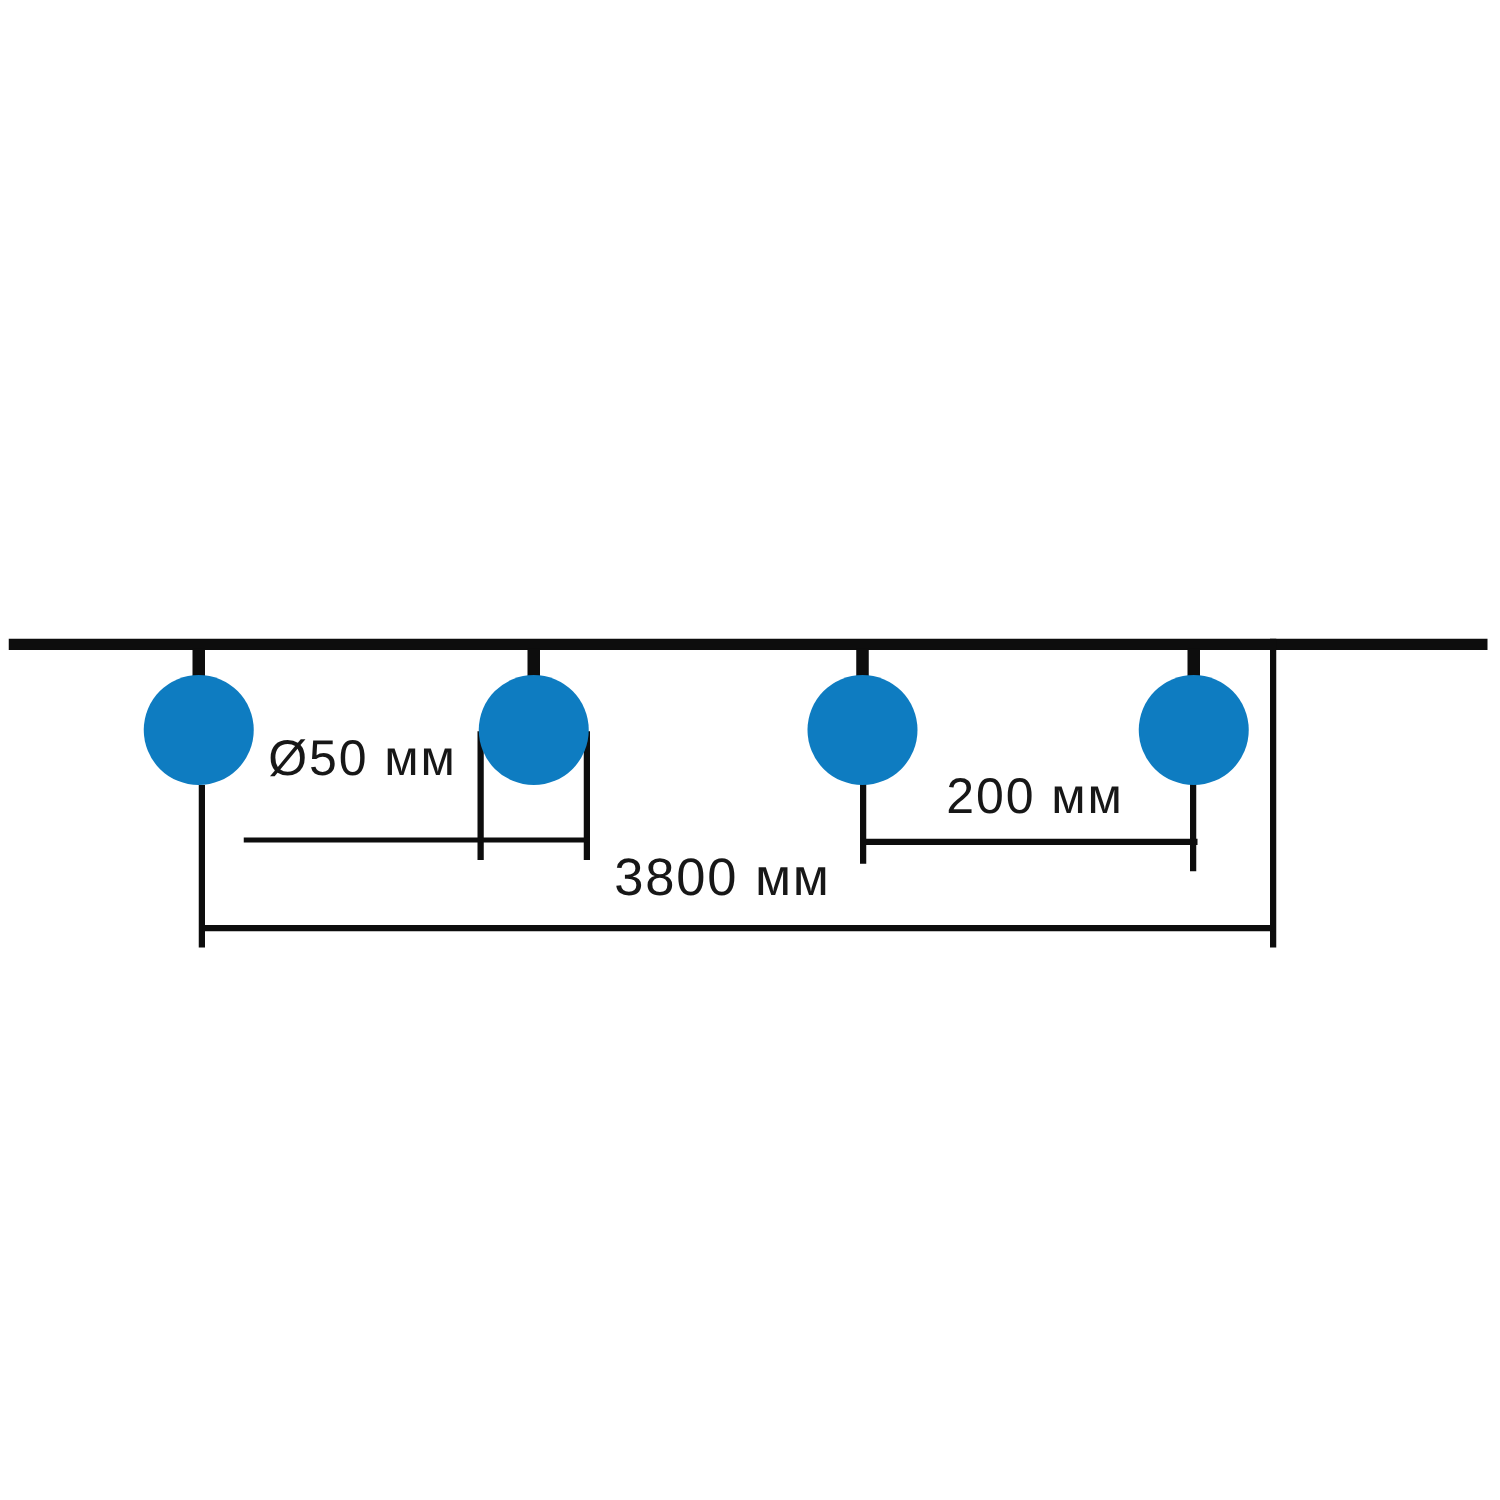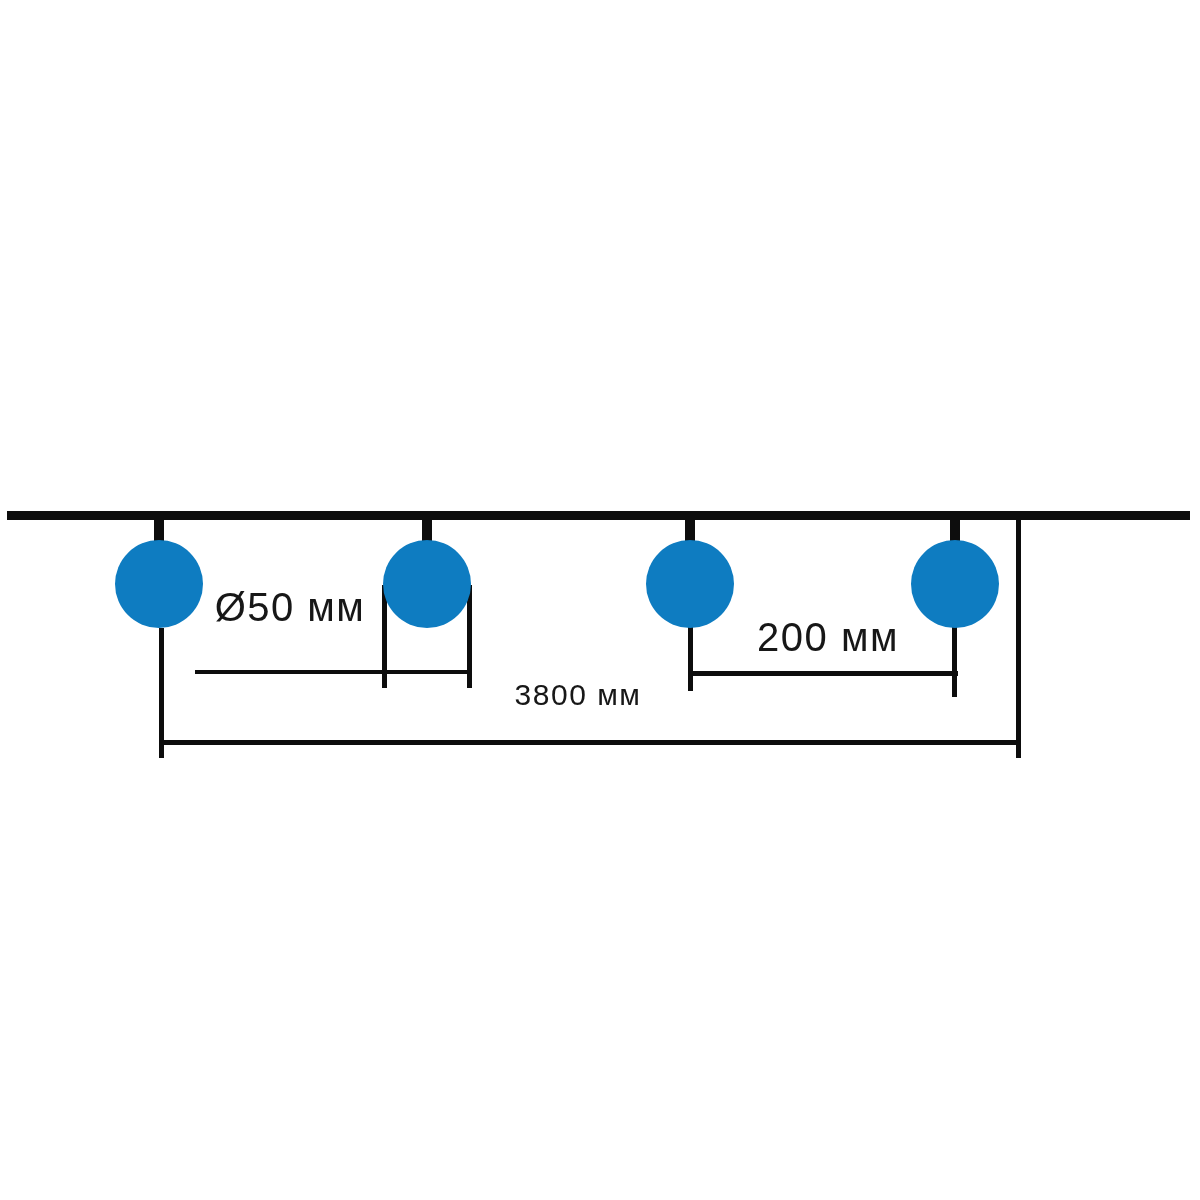--- a/index.html
+++ b/index.html
@@ -92,21 +92,21 @@
     color: var(--text-color);
     font-size: 40px;
     font-weight: 400;
     letter-spacing: 1.5px;
     text-align: center;
     white-space: pre;
     z-index: 2;
   }
   .dia-label { left: 190px; top: 585px; width: 200px; }
   .sp-label  { left: 728px; top: 615px; width: 200px; }
-  .len-label { left: 458px; top: 678px; width: 240px; font-size: 30px; }
+  .len-label { left: 458px; top: 678px; width: 240px; font-size: 42px; }
 </style>
 </head>
 <body>
 
 <div id="canvas" style="--bulb-color: #0e7cc1; --line-color: #0d0d0d; --text-color: #171717;">
 
 
   <div class="abs wire"></div>
 
   <div class="abs stem s1"></div>

